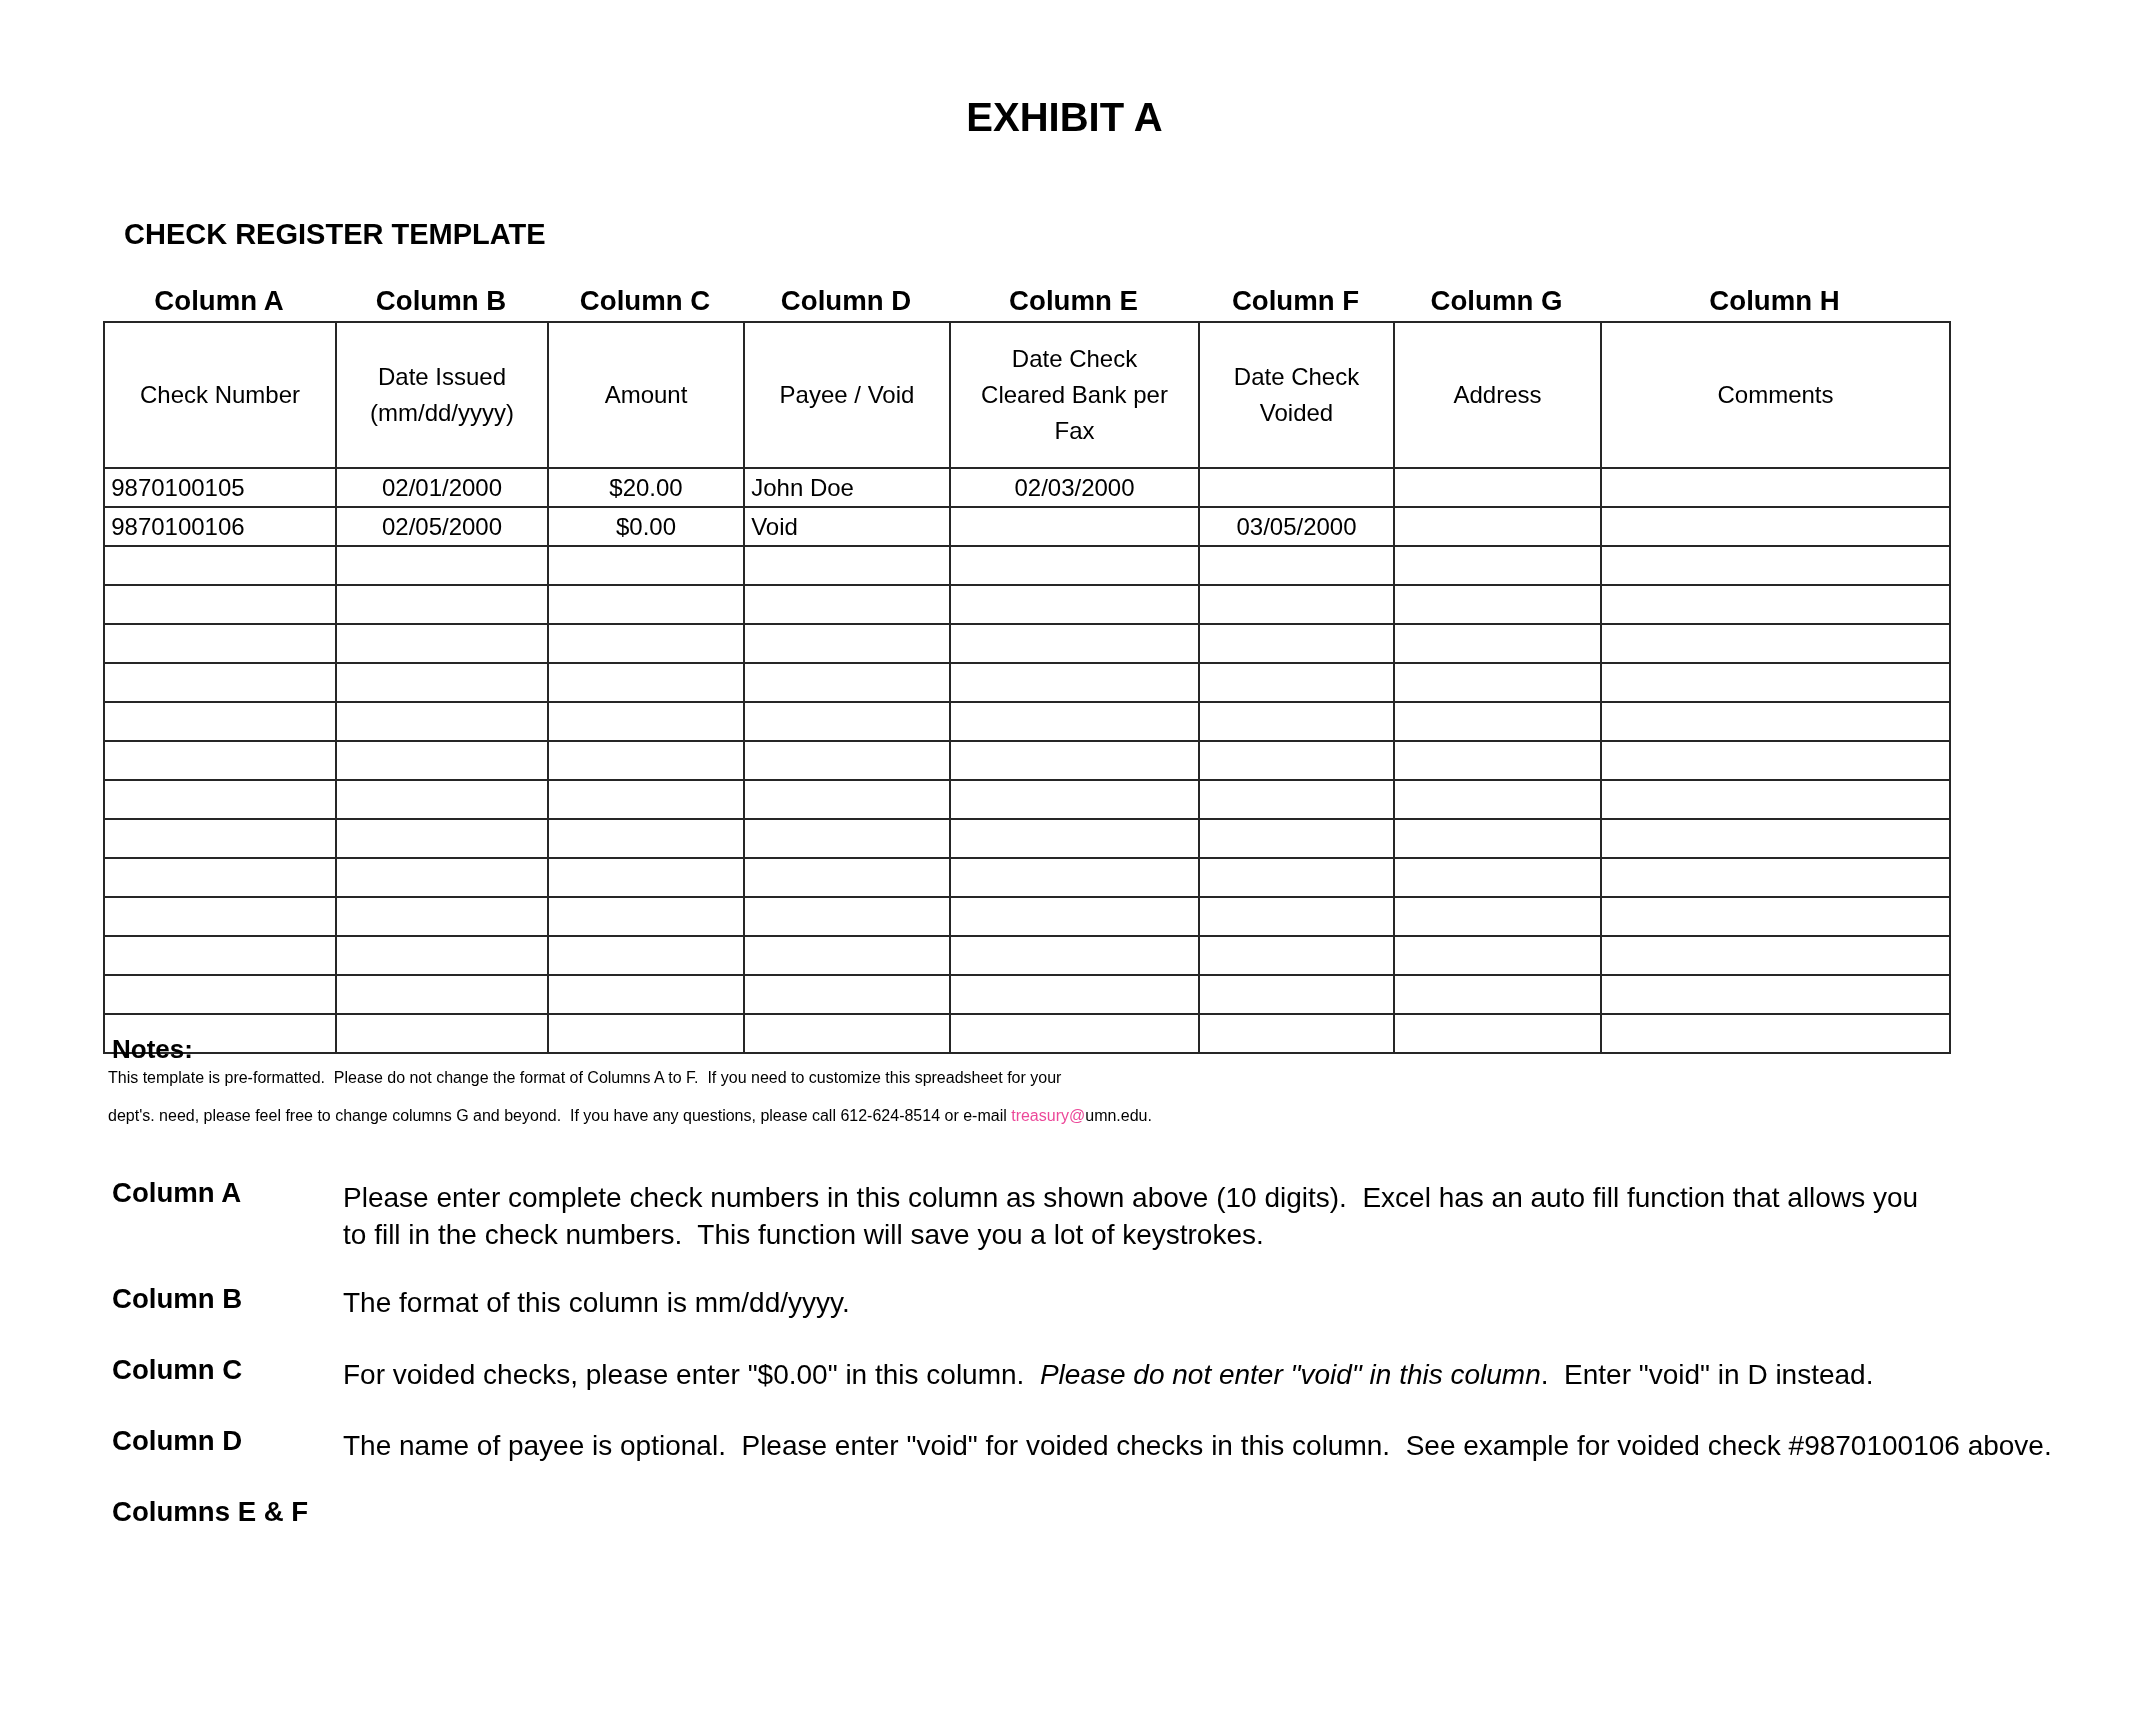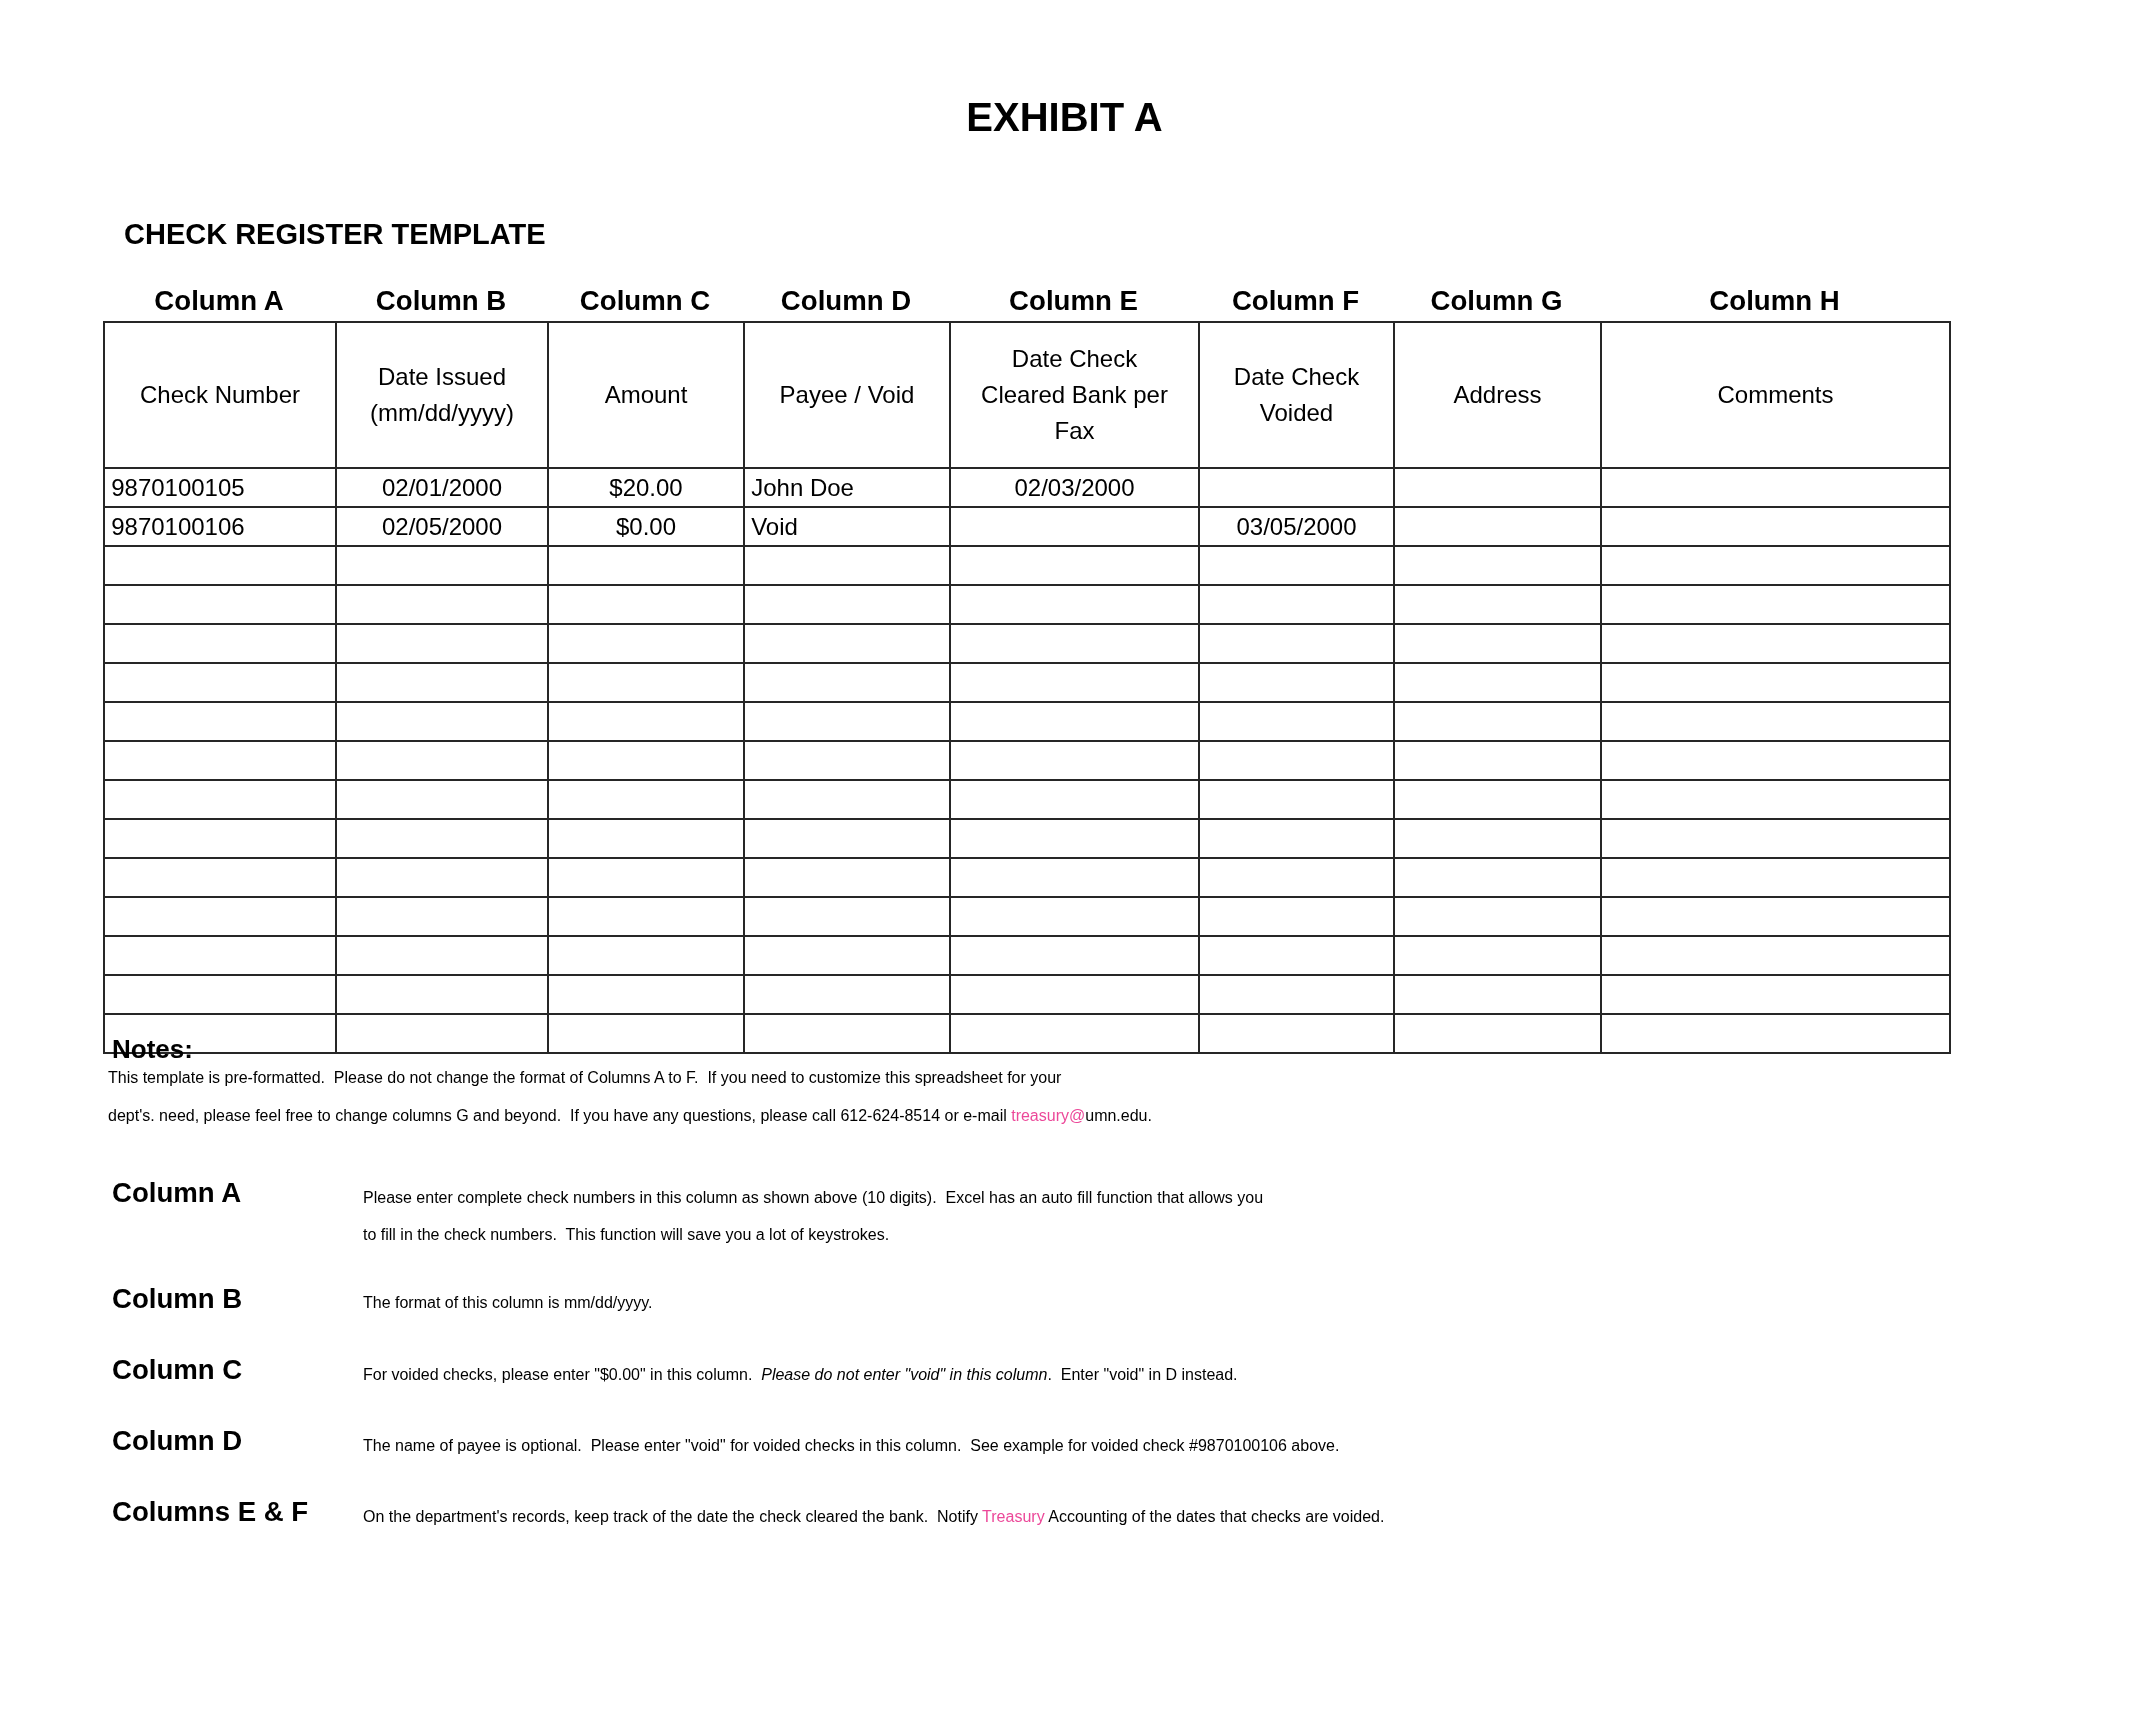--- a/index.html
+++ b/index.html
@@ -52,22 +52,22 @@
   }
   .note-line{
     position:absolute;left:108px;
     font-size:16px;white-space:pre;
   }
   .cn-label{
     position:absolute;left:112px;
     font-size:27.6px;font-weight:bold;white-space:pre;
   }
   .cn-text{
-    position:absolute;left:363px;
-    font-size:16px;white-space:pre;line-height:37px;
+    position:absolute;left:343px;
+    font-size:28px;white-space:pre;line-height:37px;
   }
   .red{color:#ec4899;}
   .it{font-style:italic;}
 </style>
 </head>
 <body>
 
 <div class="page">
 
   <div class="exhibit-title">EXHIBIT A</div>
@@ -272,16 +272,15 @@
   <div class="cn-label" style="top:1283px">Column B</div>
   <div class="cn-text" style="top:1284px">The format of this column is mm/dd/yyyy.</div>
 
   <div class="cn-label" style="top:1354px">Column C</div>
   <div class="cn-text" style="top:1356px"><span>For voided checks, please enter "$0.00" in this column.  </span><span class="it">Please do not enter "void" in this column</span><span>.  Enter "void" in D instead.</span></div>
 
   <div class="cn-label" style="top:1425px">Column D</div>
   <div class="cn-text" style="top:1427px">The name of payee is optional.  Please enter "void" for voided checks in this column.  See example for voided check #9870100106 above.</div>
 
   <div class="cn-label" style="top:1496px">Columns E &amp; F</div>
-  <div class="cn-text" style="top:1498px"><span>On the department's records, keep track of the date the check cleared the bank.  Notify </span><span class="red">Treasury</span><span> Accounting of the dates that checks are voided.</span></div>
 
 </div>
 
 
 </body></html>

